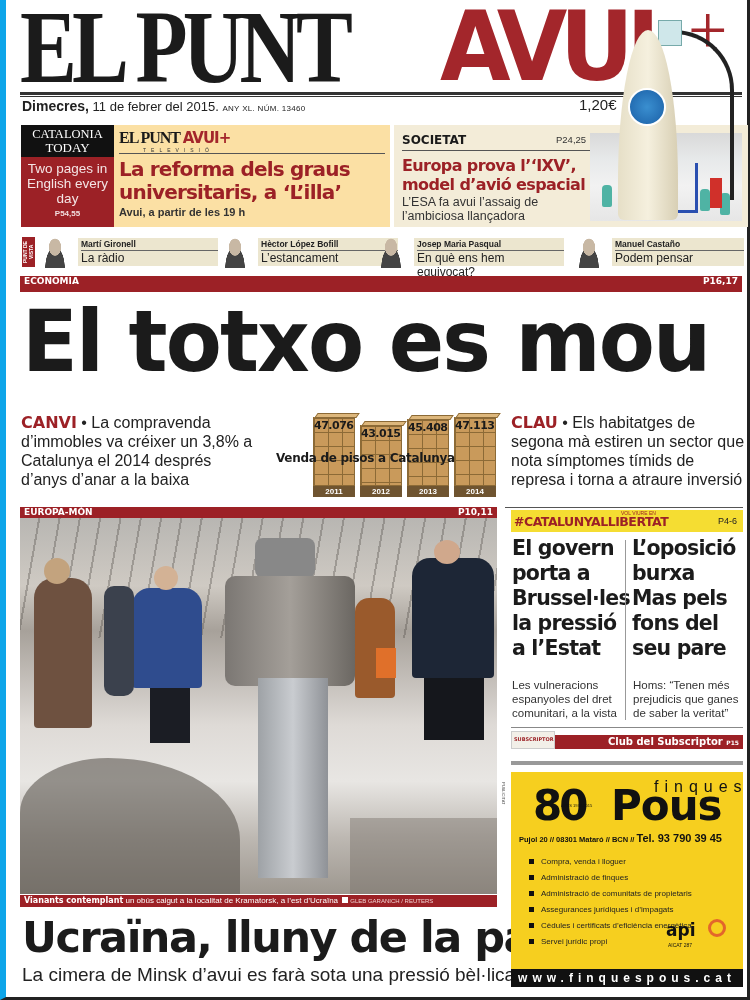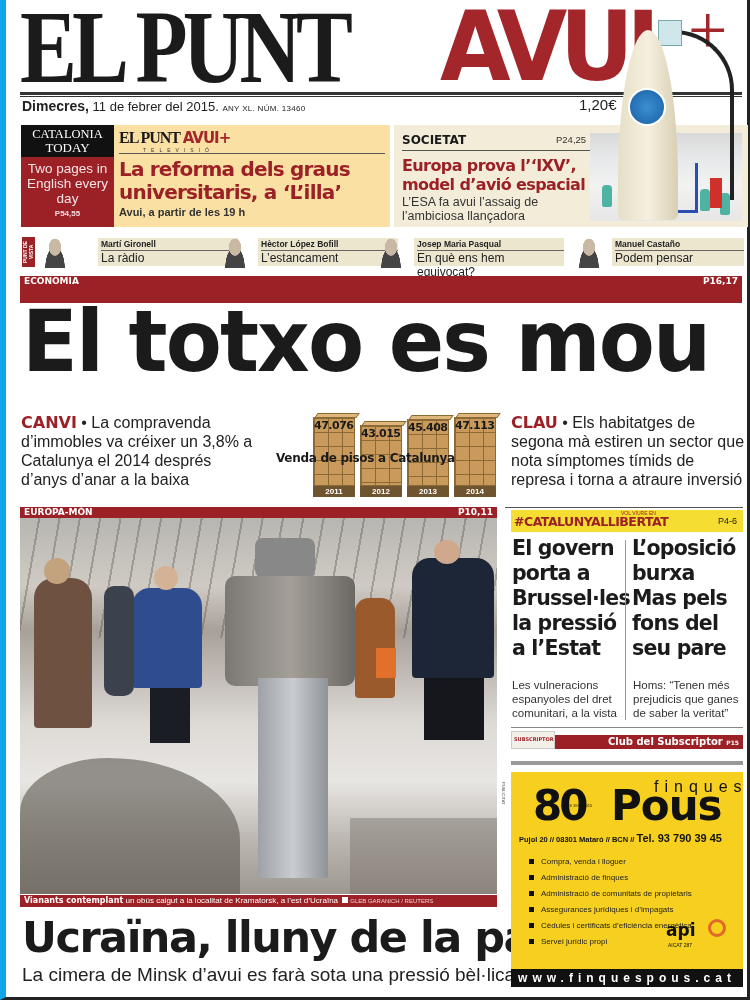--- a/index.html
+++ b/index.html
@@ -51,21 +51,21 @@
 
   
   .pdv-tag { left: 16px; top: 237px; width: 13px; height: 30px; background: #9c2126; color: #fff; font-size: 5px; font-weight: bold; writing-mode: vertical-rl; transform: rotate(180deg); text-align: center; line-height: 6px; }
   .op { top: 236px; height: 32px; }
   .op .face { position: absolute; left: 0; top: 0; width: 30px; height: 32px; background: radial-gradient(ellipse at 50% 35%,#c8b8a4 0 28%,transparent 30%), radial-gradient(ellipse at 50% 100%,#444 0 45%,transparent 47%); }
   .op .box { position: absolute; left: 38px; top: 2px; height: 28px; background: #ece6cf; padding-left: 3px; }
   .op .name { font-size: 8.5px; font-weight: bold; color: #222; border-bottom: 1px solid #666; line-height: 12px; }
   .op .title { font-size: 12px; color: #222; line-height: 14px; }
 
   
-  .bar { background: #9c2126; color: #fff; font-weight: bold; font-size: 9px; height: 27px; line-height: 11px; padding: 0 4px; font-family: "DejaVu Sans", sans-serif; }
+  .bar { background: #9c2126; color: #fff; font-weight: bold; font-size: 9px; height: 16px; line-height: 11px; padding: 0 4px; font-family: "DejaVu Sans", sans-serif; }
   .bar .pg { float: right; }
   .eco-bar { left: 14px; top: 276px; width: 722px; }
 
   .mainhl { left: 16px; top: 298px; font-family: "DejaVu Sans", sans-serif; font-weight: bold; font-size: 86px; line-height: 86px; color: #1b1b1b; letter-spacing: -2px; transform: scaleX(0.95); transform-origin: left; white-space: nowrap; }
 
   .blurb { font-size: 16px; line-height: 19px; color: #222; }
   .blurb .k { color: #9c2126; font-weight: bold; font-family: "DejaVu Sans", sans-serif; }
   .canvi { left: 15px; top: 413px; width: 240px; }
   .clau { left: 505px; top: 413px; width: 240px; }
 
@@ -177,21 +177,21 @@
   </div>
 
   <div class="abs rocket-arm"></div>
   <div class="abs rocket-box"></div>
   <div class="abs rocket"></div>
   <div class="abs rocket-badge"></div>
 
   <div class="abs pdv-tag">PUNT DE VISTA</div>
   <div class="abs op" style="left:34px;width:178px;">
     <div class="face"></div>
-    <div class="box" style="width:140px;margin-left:20px;">
+    <div class="box" style="width:140px;">
         <div class="name">Martí Gironell</div>
         <div class="title">La ràdio</div>
       </div>
   </div>
   <div class="abs op" style="left:214px;width:178px;">
     <div class="face"></div>
     <div class="box" style="width:140px;">
         <div class="name">Hèctor López Bofill</div>
         <div class="title">L’estancament</div>
       </div>

